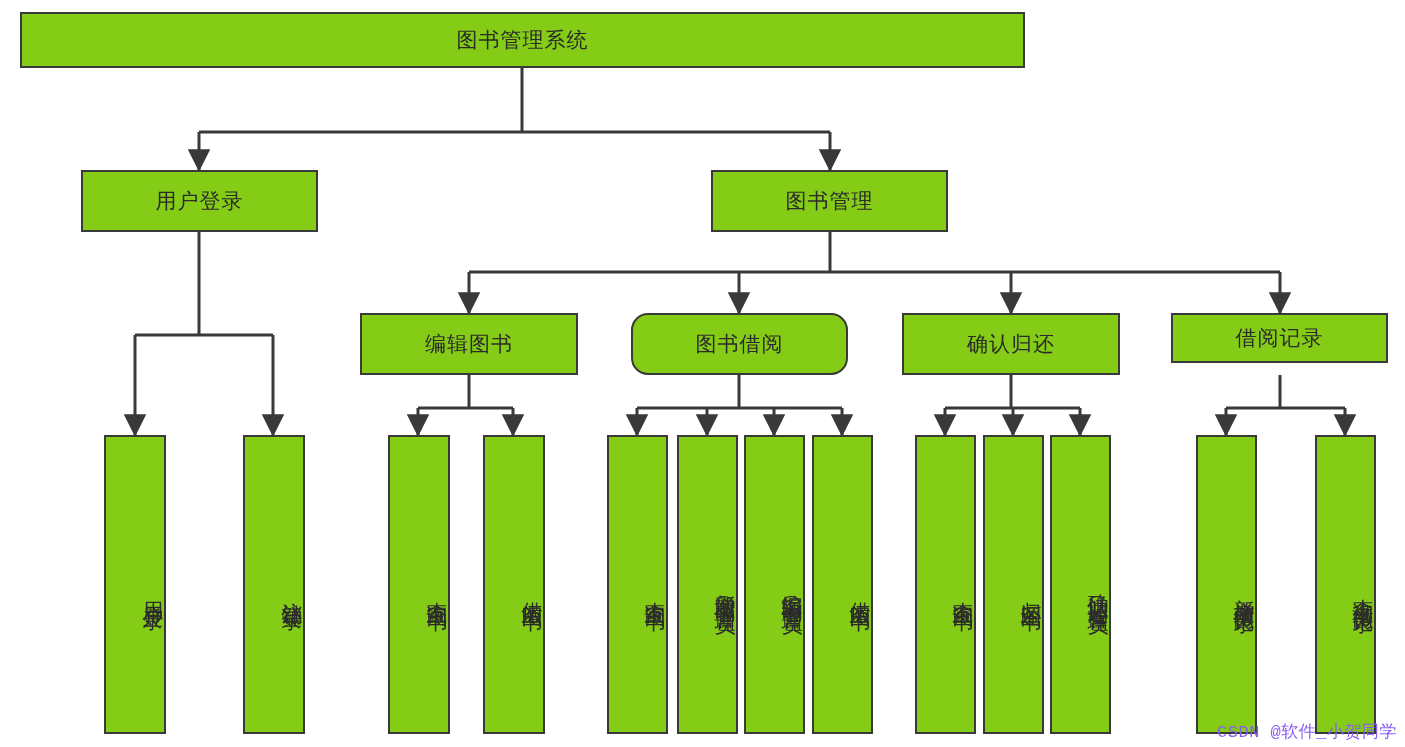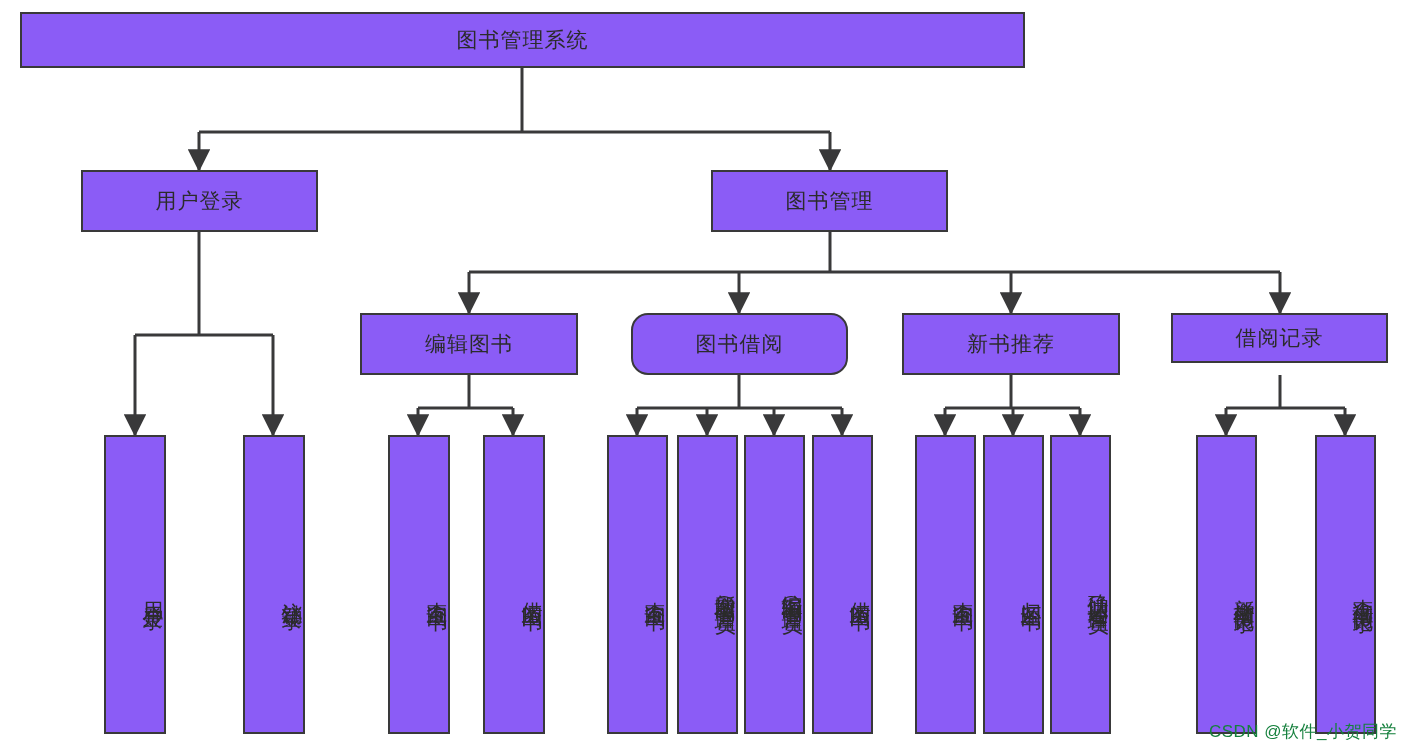--- a/index.html
+++ b/index.html
@@ -21,21 +21,21 @@
     position: absolute;
     left: 0;
     top: 0;
     width: 1405px;
     height: 747px;
   }
   .node-box {
     position: absolute;
     box-sizing: border-box;
     border: 2.5px solid #39393a;
-    background: #8b5cf6;
+    background: #84cc16;
     display: flex;
     align-items: center;
     justify-content: center;
     color: #2b2b2b;
   }
   .node-label {
     font-size: 21px;
     line-height: 1.15;
     letter-spacing: 1px;
     white-space: nowrap;
@@ -55,24 +55,24 @@
     letter-spacing: 3px;
     line-height: 1;
     white-space: nowrap;
     color: #2b2b2b;
   }
   #watermark {
     position: absolute;
     right: 8px;
     bottom: 4px;
     font-size: 17px;
-    color: #15803d;
+    color: #8b5cf6;
     letter-spacing: 0.5px;
     white-space: nowrap;
-    font-family: Liberation Sans, sans-serif;
+    font-family: Liberation Mono, monospace;
   }
 </style>
 </head>
 <body>
 
 <div id="canvas">
 
   <svg id="diagram-svg" viewBox="0 0 1405 747" xmlns="http://www.w3.org/2000/svg">
     <defs>
       <marker id="arrow" viewBox="0 0 10 10" refX="9.2" refY="5" markerWidth="7.5" markerHeight="7.5" orient="auto-start-reverse">
@@ -134,21 +134,21 @@
     <span class="node-label">图书管理</span>
   </div>
 
   <div class="node-box" style="left:360px; top:313px; width:218px; height:62px;">
     <span class="node-label">编辑图书</span>
   </div>
   <div class="node-box" style="left:631px; top:313px; width:217px; height:62px;border-radius:17px;">
     <span class="node-label">图书借阅</span>
   </div>
   <div class="node-box" style="left:902px; top:313px; width:218px; height:62px;">
-    <span class="node-label">新书推荐</span>
+    <span class="node-label">确认归还</span>
   </div>
   <div class="node-box" style="left:1171px; top:313px; width:217px; height:50px;">
     <span class="node-label">借阅记录</span>
   </div>
 
   <div class="node-box vertical" style="left:104px; top:435px; width:62px; height:299px;">
     <span class="node-label">用户登录</span>
   </div>
   <div class="node-box vertical" style="left:243px; top:435px; width:62px; height:299px;">
     <span class="node-label">注销登录</span>

